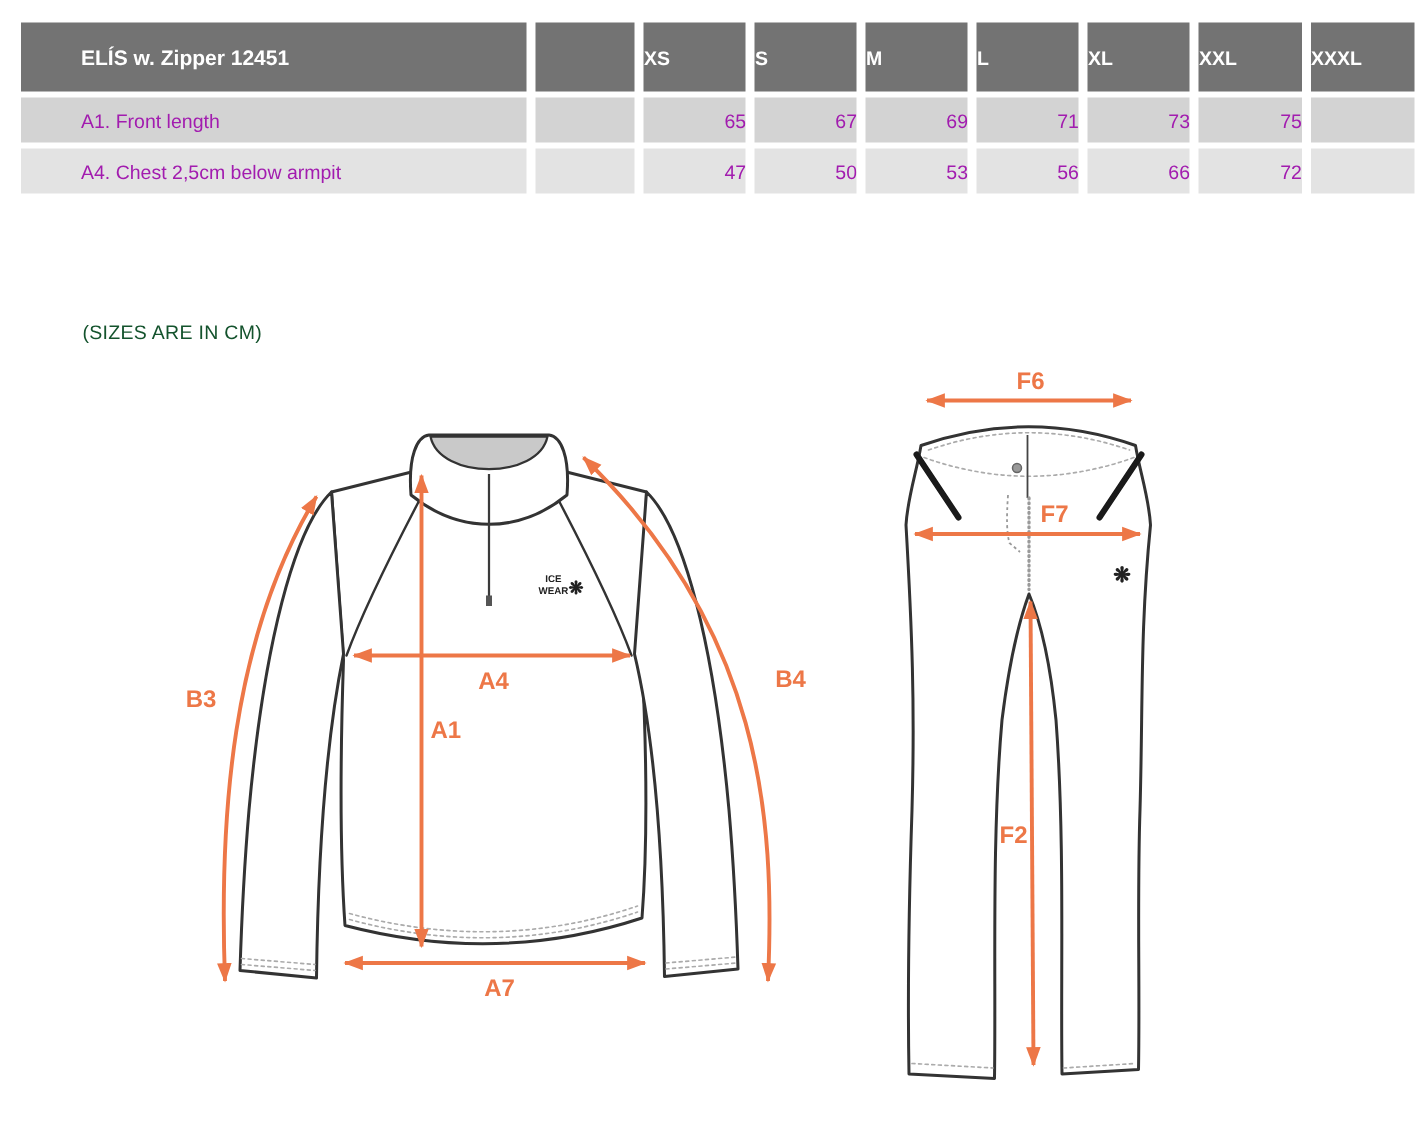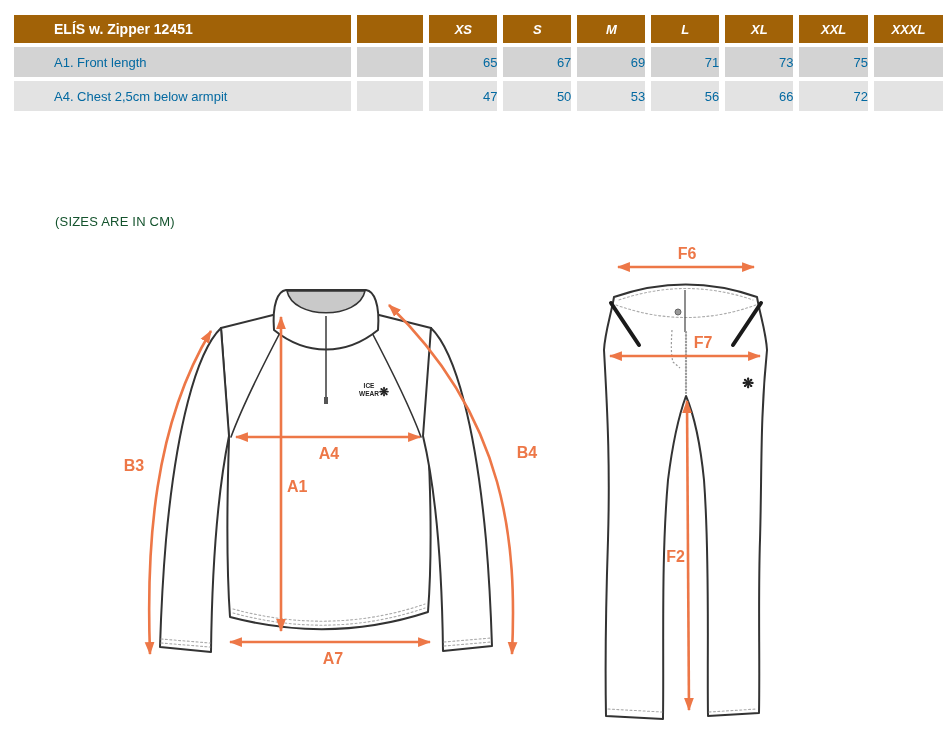--- a/index.html
+++ b/index.html
@@ -9,26 +9,26 @@
   }
   
   table.size-table{
     border-collapse:separate;border-spacing:6px 4px;
     position:absolute;left:8px;top:11px;table-layout:fixed;
   }
   .size-table th,.size-table td{
     font-size:13px;overflow:hidden;white-space:nowrap;padding:0;
   }
   .size-table thead th{
-    background:#a16207;color:#ffffff;height:28px;font-weight:bold;
+    background:#737373;color:#ffffff;height:46px;font-weight:bold;
   }
   .size-table th.title-cell{width:304px;text-align:left;padding-left:40px;font-size:14px;}
   .size-table th.spacer-cell,.size-table td.spacer-cell{width:70px;}
-  .size-table th.size-cell{width:71px;text-align:center;font-style:italic;}
-  .size-table tbody td{height:30px;color:#0369a1;}
+  .size-table th.size-cell{width:71px;text-align:left;}
+  .size-table tbody td{height:30px;color:#a21caf;}
   .size-table td.label-cell{text-align:left;padding-left:40px;}
   .size-table td.value-cell{text-align:right;}
   .size-table tr.row-dark td{background:#D3D3D3;}
   .size-table tr.row-light td{background:#E3E3E3;margin-top:28px;}
   
   .sizes-note{
     position:absolute;left:55px;top:214px;
     color:#14532d;font-size:13px;letter-spacing:.2px;
   }
   

